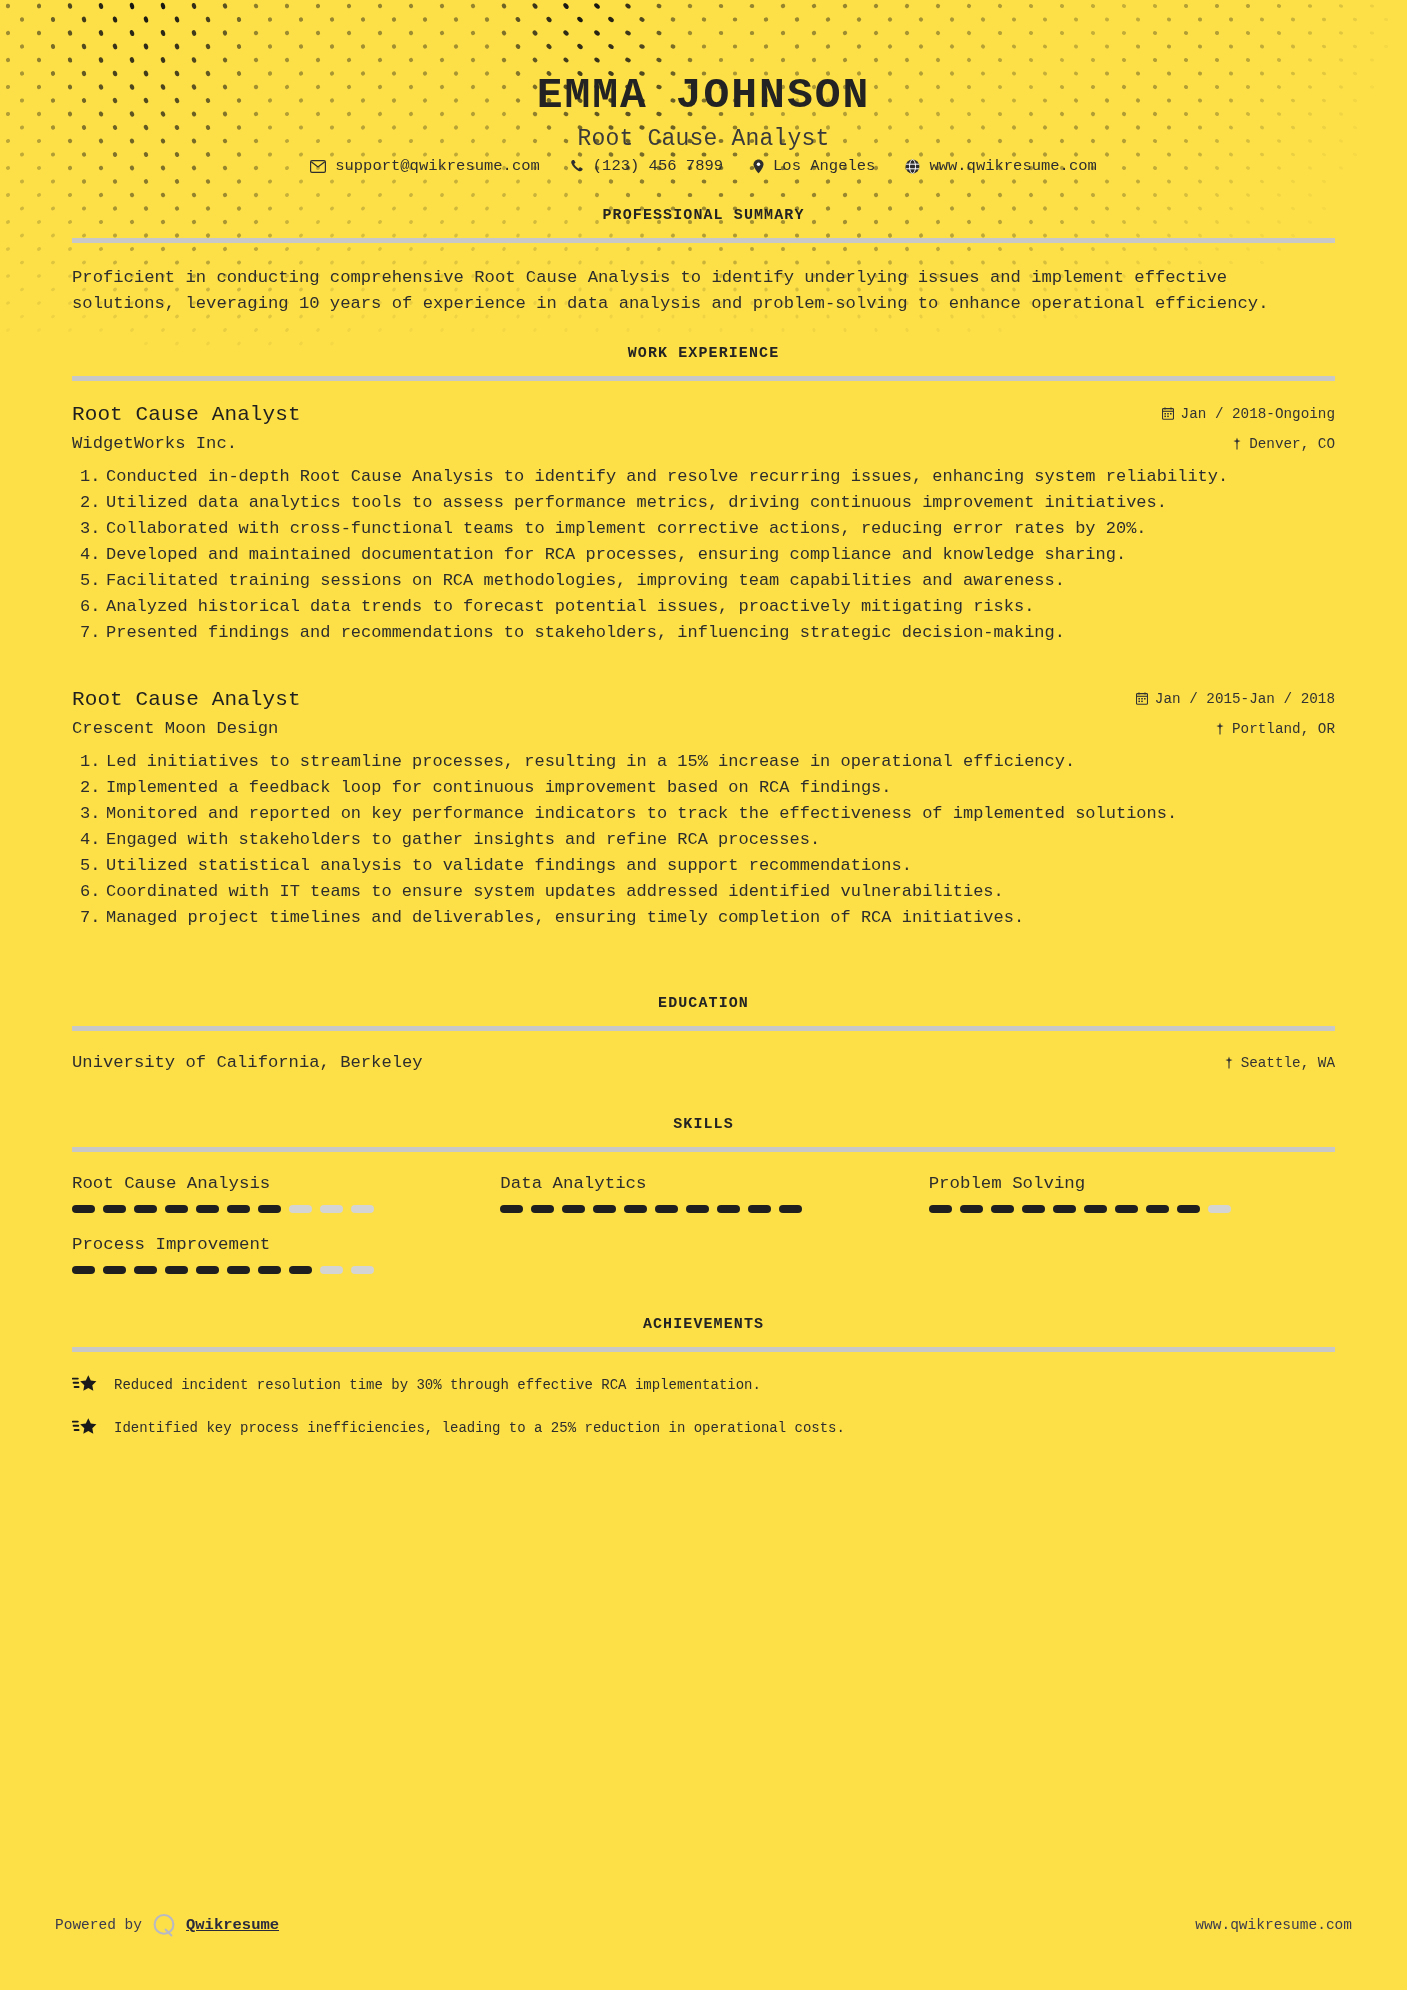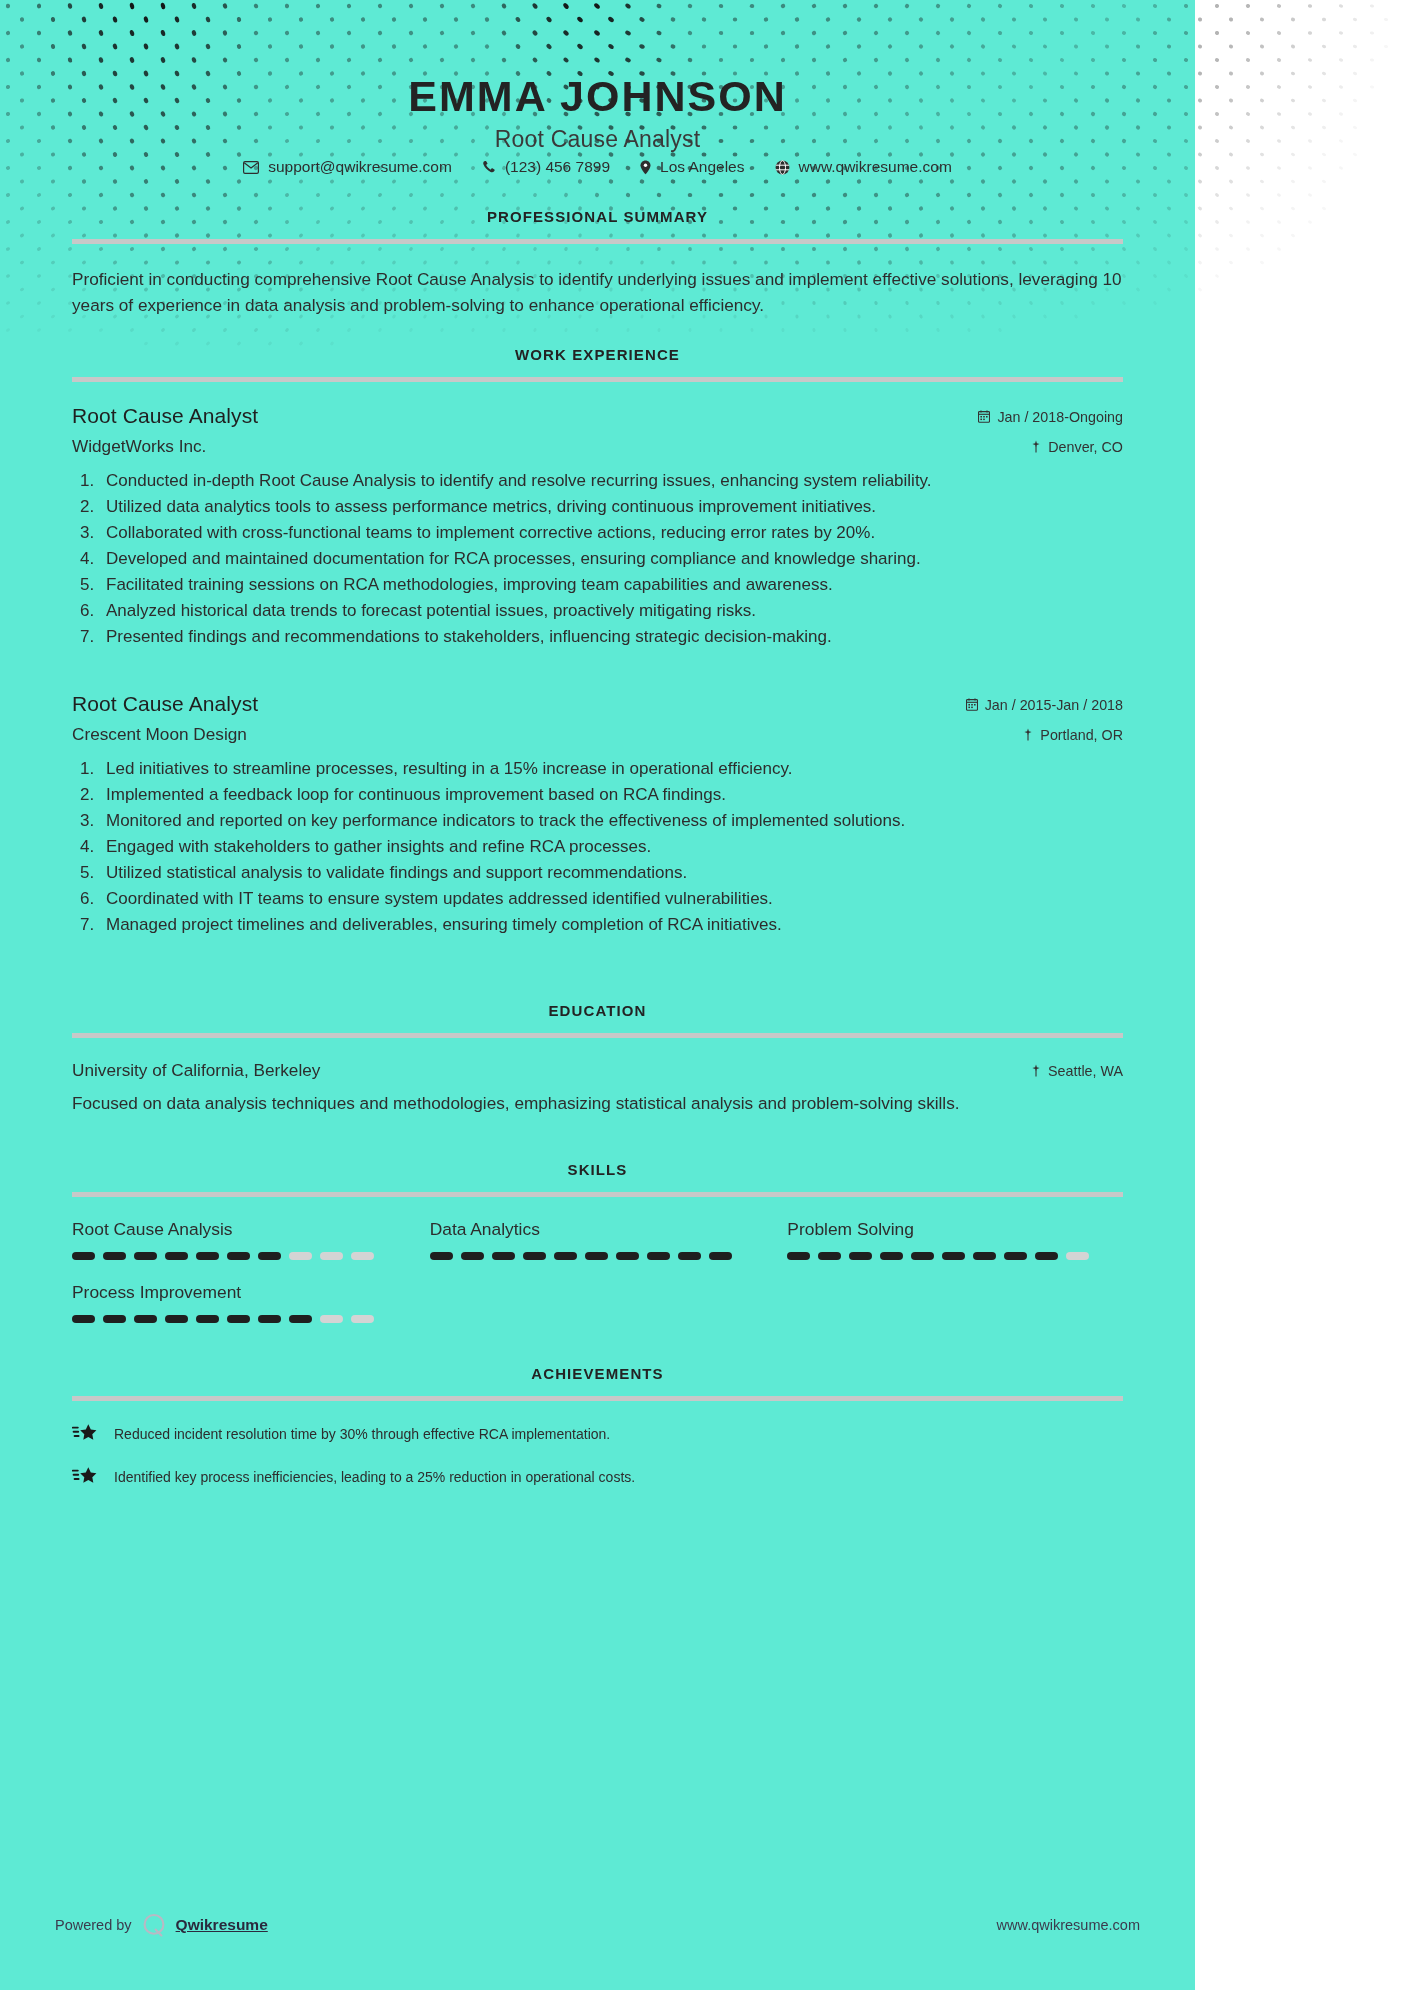--- a/index.html
+++ b/index.html
@@ -6,23 +6,24 @@
   html, body {
     width: 1407px;
     height: 1990px;
     background: #ffffff;
     font-family: "Liberation Sans", sans-serif;
     color: #2b2b2b;
     overflow: hidden;
   }
   .page {
     position: relative;
-    width: 1195px;
+    width: 1407px;
     height: 1990px;
-    background: #5eead4;
+    background: #fde047;
+    font-family: Liberation Mono, monospace;
   }
 
   
   .dot-art {
     position: absolute;
     top: 0; left: 0;
     width: 1407px;
     height: 420px;
     pointer-events: none;
     z-index: 1;
@@ -1435,21 +1436,20 @@
         <div class="entry-sub">
           <div class="entry-company">University of California, Berkeley</div>
           <div class="entry-meta">
             <svg width="10" height="13" viewBox="0 0 10 13">
               <path d="M5 0.4 L5.9 3.3 L8.6 4.1 L5.9 4.9 L5 7.0 L4.1 4.9 L1.4 4.1 L4.1 3.3 Z" fill="#333"></path>
               <path d="M5 5.6 V12.6" stroke="#333" stroke-width="1.1"></path>
             </svg>
             <span>Seattle, WA</span>
           </div>
         </div>
-        <div class="edu-desc">Focused on data analysis techniques and methodologies, emphasizing statistical analysis and problem-solving skills.</div>
       </div>
     </div>
 
     <div class="section" style="margin-top:44px;">
       <div class="section-title">SKILLS</div>
       <div class="rule"></div>
       <div class="skills-grid">
         <div>
           <div class="skill-name">Root Cause Analysis</div>
           <div class="skill-bar">

